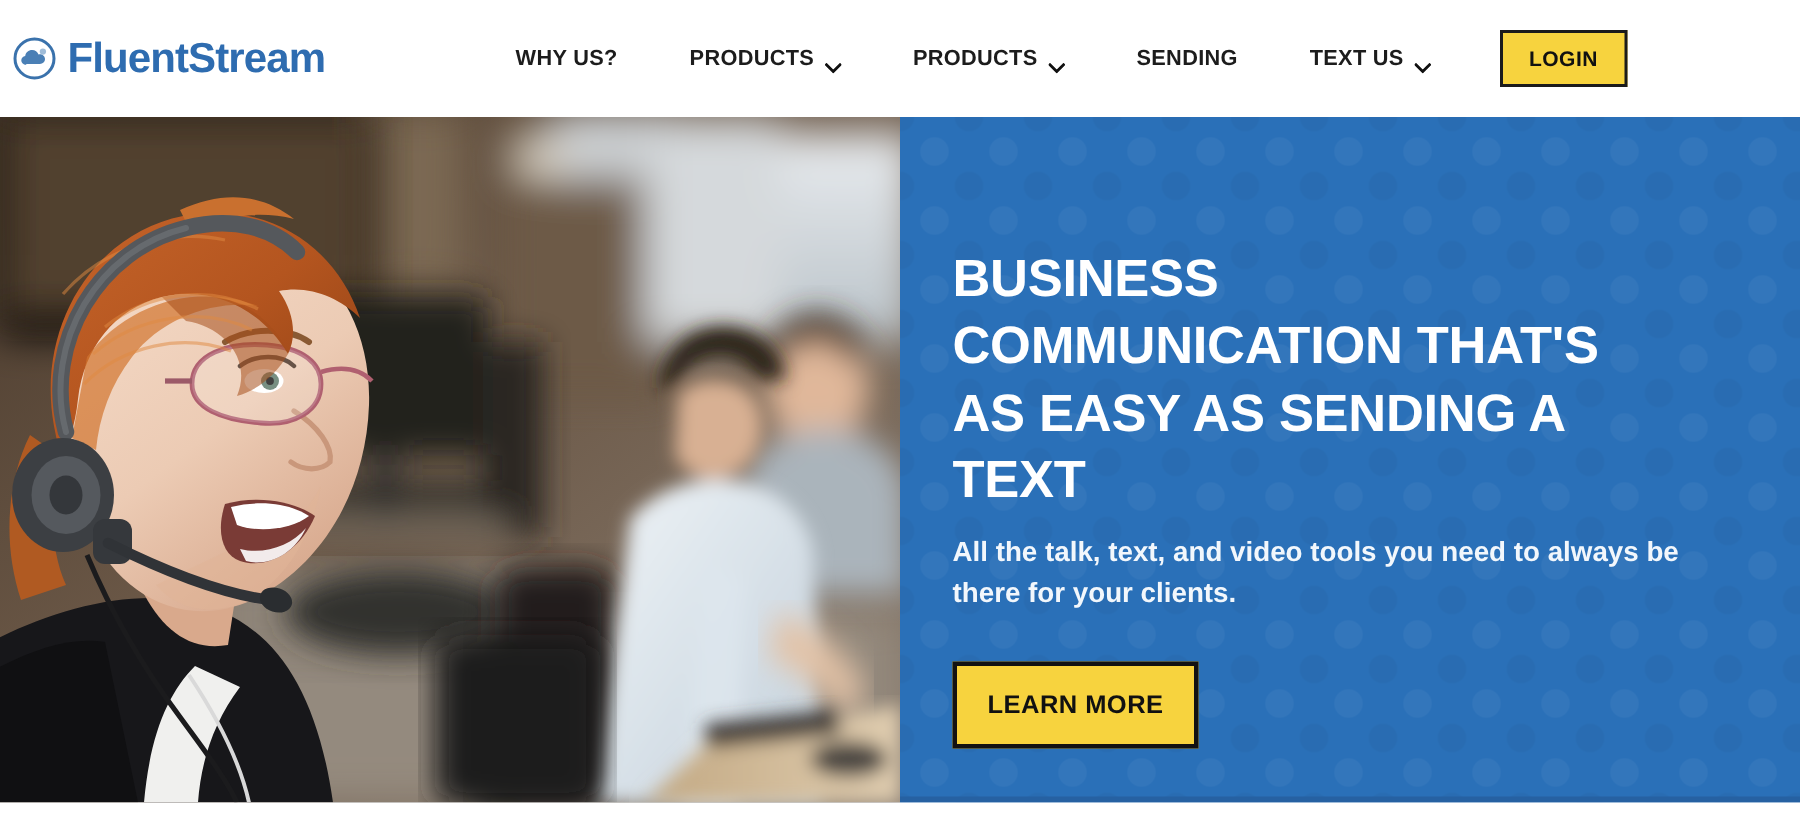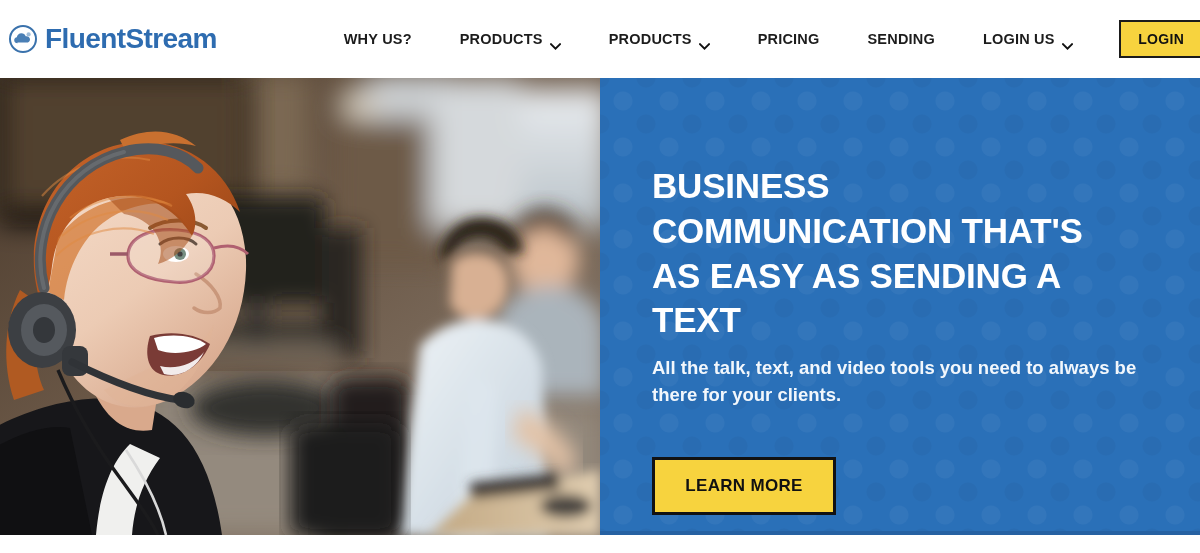--- a/index.html
+++ b/index.html
@@ -125,42 +125,42 @@
     position: relative;
     width: 600px;
     height: 457px;
     flex: 0 0 600px;
     background-color: #2a70b8;
     background-image:
       radial-gradient(circle at 50% 50%, rgba(255,255,255,0.045) 0 9px, rgba(255,255,255,0) 10px),
       radial-gradient(circle at 50% 50%, rgba(0,0,0,0.035) 0 9px, rgba(0,0,0,0) 10px);
     background-size: 46px 46px, 46px 46px;
     background-position: 0 0, 23px 23px;
-    padding: 86px 40px 0 52px;
+    padding: 86px 40px 0 35px;
   }
   .hero-title {
     color: #ffffff;
     font-size: 35px;
     font-weight: 700;
     line-height: 1.28;
     letter-spacing: -0.2px;
     max-width: 470px;
     text-transform: uppercase;
   }
   .hero-sub {
     margin-top: 12px;
     color: #f2f7fc;
     font-size: 18.5px;
     font-weight: 600;
     line-height: 1.45;
     max-width: 530px;
   }
   .btn-learn {
-    margin-top: 48px;
-    width: 184px;
+    margin-top: 32px;
+    width: 164px;
     height: 58px;
     background: #f7d33e;
     border: 3px solid #121212;
     color: #111111;
     font-size: 17px;
     font-weight: 700;
     letter-spacing: 0.3px;
     cursor: pointer;
     display: flex;
     align-items: center;
@@ -216,30 +216,27 @@
 
     <div class="nav-item">
       <span class="nav-label">PRODUCTS</span>
       <span class="chev">
         <svg viewBox="0 0 11 7" width="11" height="7" aria-hidden="true">
           <path d="M1 1.2 L5.5 5.6 L10 1.2" fill="none" stroke="#111111" stroke-width="1.9" stroke-linecap="square"></path>
         </svg>
       </span>
     </div>
 
-    <div class="nav-item">
-      <span class="nav-label">PRICING</span>
-    </div>
 
     <div class="nav-item">
       <span class="nav-label">SENDING</span>
     </div>
 
     <div class="nav-item">
-      <span class="nav-label">LOGIN US</span>
+      <span class="nav-label">TEXT US</span>
       <span class="chev">
         <svg viewBox="0 0 11 7" width="11" height="7" aria-hidden="true">
           <path d="M1 1.2 L5.5 5.6 L10 1.2" fill="none" stroke="#111111" stroke-width="1.9" stroke-linecap="square"></path>
         </svg>
       </span>
     </div>
 
   </nav>
 
   <div class="header-actions">

